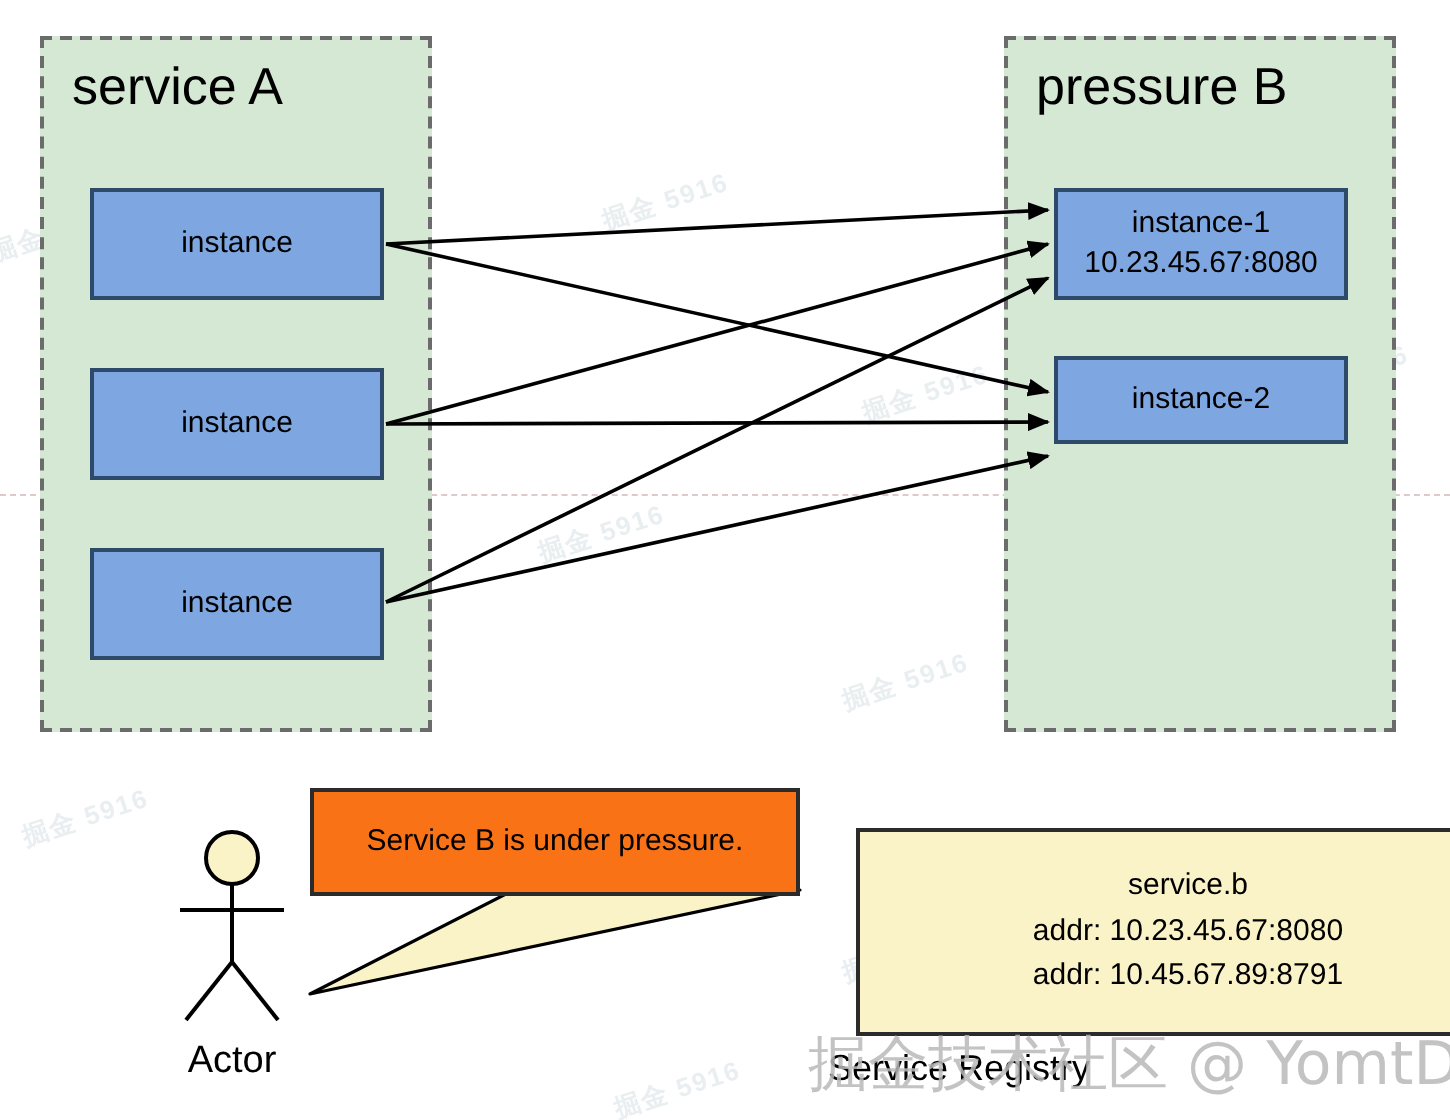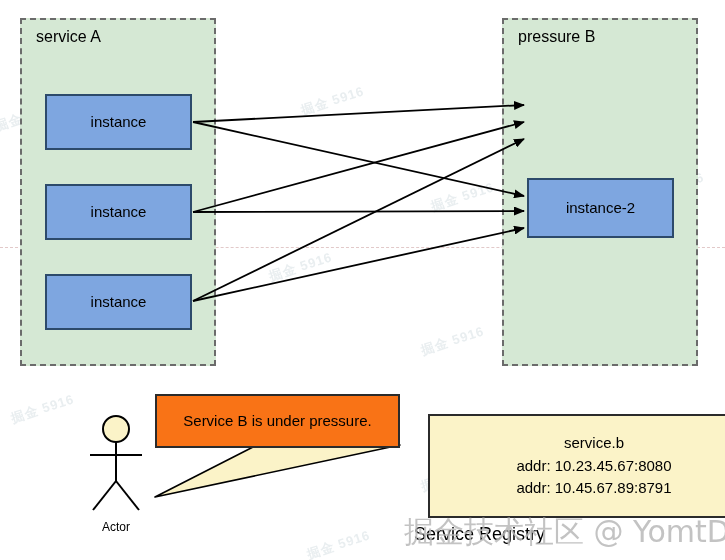--- a/index.html
+++ b/index.html
@@ -44,21 +44,21 @@
   .service-group {
     position: absolute;
     background: #d5e8d4;
     border: 2px dashed #6b6b6b;
     box-sizing: border-box;
   }
   .service-group-title {
     position: absolute;
     left: 14px;
     top: 8px;
-    font-size: 16px;
+    font-size: 26px;
     color: #000000;
     white-space: nowrap;
   }
 
   
   .node-box {
     position: absolute;
     background: #7ea6e0;
     border: 2px solid #2d4a6b;
     box-sizing: border-box;
@@ -82,21 +82,21 @@
     height: 560px;
     pointer-events: none;
   }
 
   
   .actor {
     position: absolute;
   }
   .actor-label {
     position: absolute;
-    font-size: 12px;
+    font-size: 19px;
     color: #000000;
     text-align: center;
     white-space: nowrap;
   }
 
   
   .note-box {
     position: absolute;
     background: #f97316;
     border: 2px solid #2b2b2b;
@@ -179,21 +179,25 @@
     <div>instance</div>
   </div>
   <div class="node-box" style="left:45px;top:274px;width:147px;height:56px;">
     <div>instance</div>
   </div>
 
   <div class="service-group" style="left:502px;top:18px;width:196px;height:348px;">
     <div class="service-group-title">pressure B</div>
   </div>
 
-  <div class="node-box" style="left:527px;top:178px;width:147px;height:60px;">
+  <div class="node-box" style="left:527px;top:94px;width:147px;height:56px;">
+    <div>instance-1</div>
+    <div class="line2">10.23.45.67:8080</div>
+  </div>
+  <div class="node-box" style="left:527px;top:178px;width:147px;height:44px;">
     <div>instance-2</div>
   </div>
 
   <svg id="arrows" viewBox="0 0 725 560">
     <defs>
       <marker id="ah" markerWidth="11" markerHeight="9" refX="10" refY="4.5" orient="auto" markerUnits="userSpaceOnUse">
         <path d="M0,0 L11,4.5 L0,9 z" fill="#000000"></path>
       </marker>
     </defs>
     <g id="arrow-group" stroke="#000000" stroke-width="1.8" fill="none" marker-end="url(#ah)">

